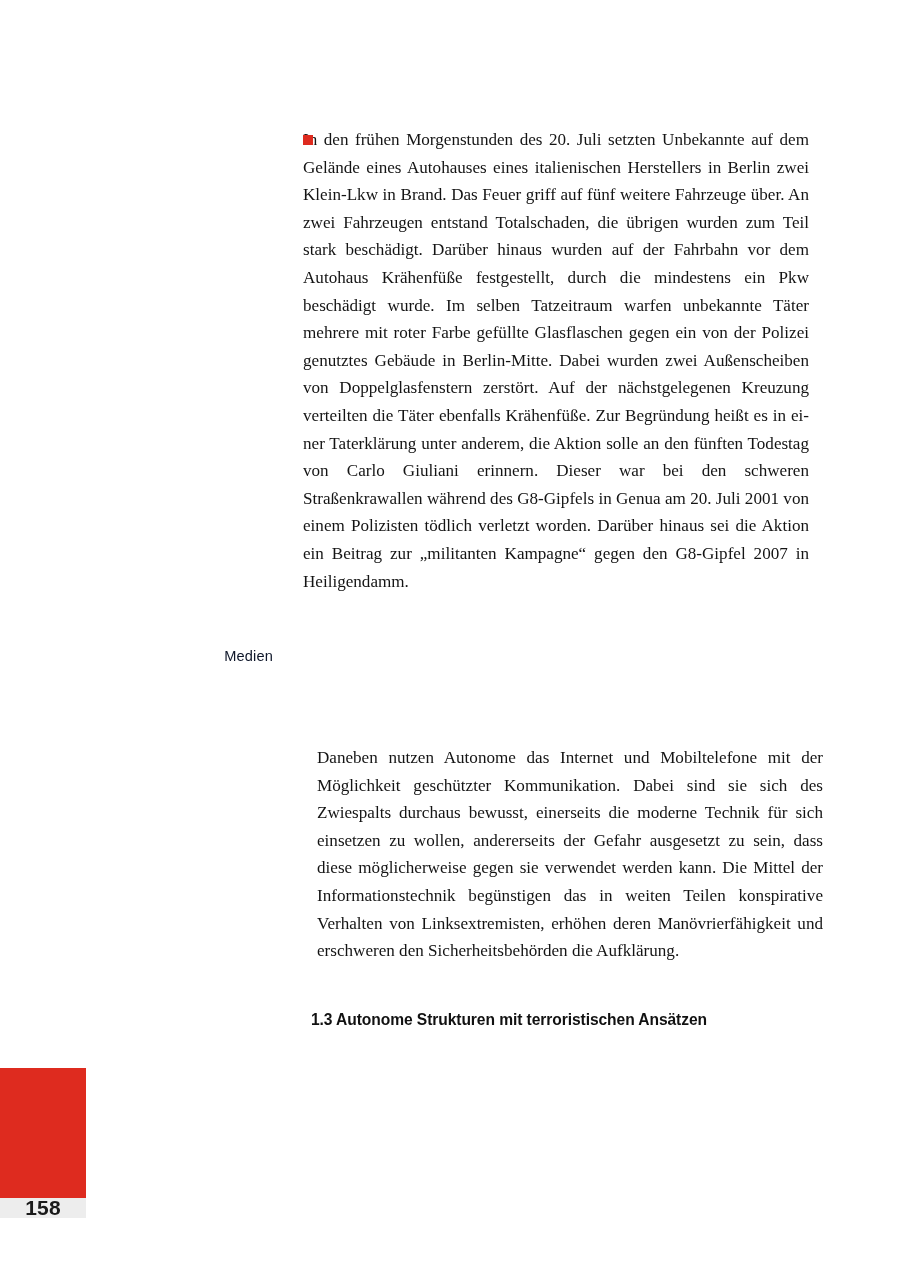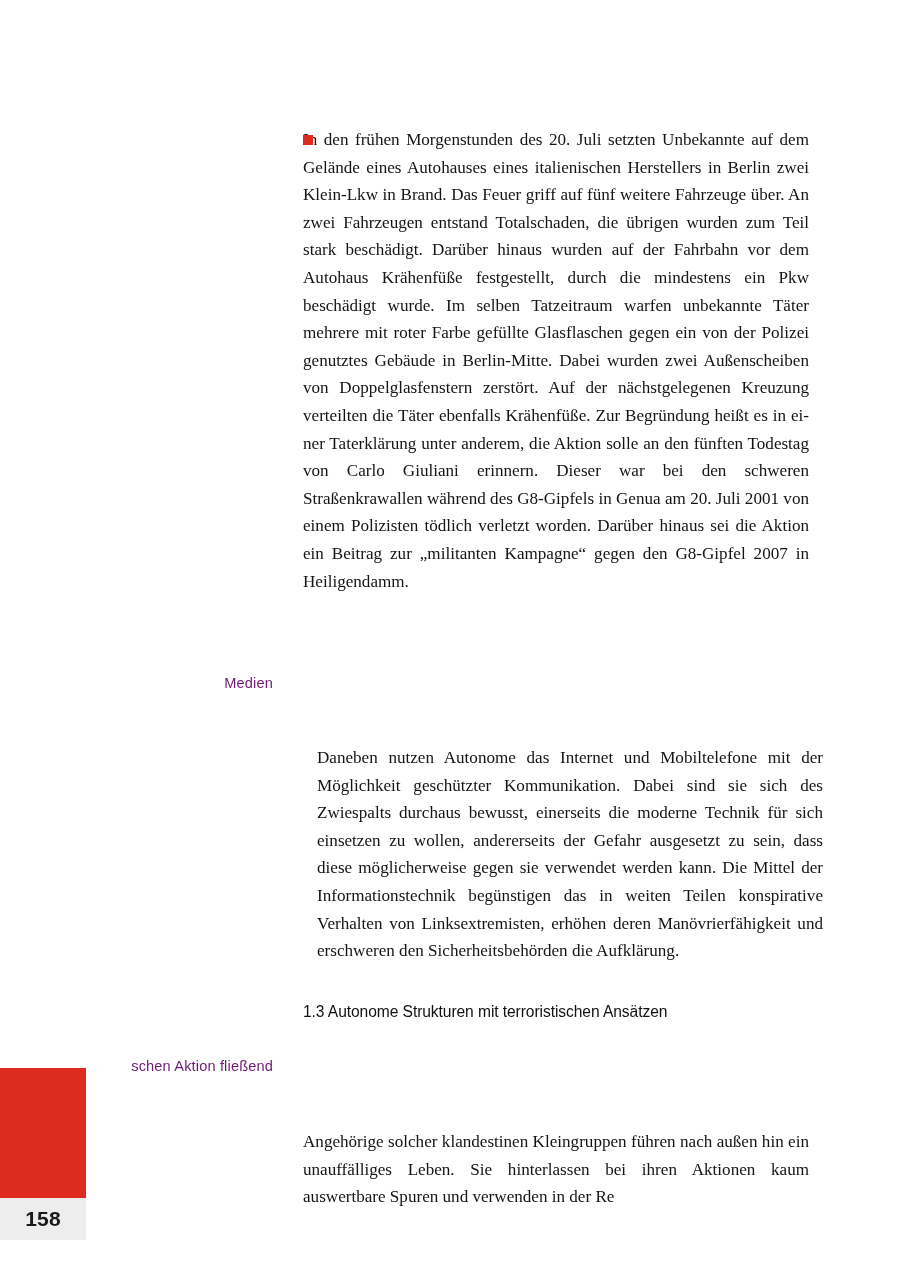--- a/index.html
+++ b/index.html
@@ -19,26 +19,25 @@
     position: absolute;
     inset: 0;
   }
 
   
   .marginnote {
     position: absolute;
     left: 60px;
     width: 213px;
     text-align: right;
-    color: #701a75;
+    color: #0f172a;
     font-family: "Liberation Sans", "DejaVu Sans", sans-serif;
     font-size: 14.6px;
     line-height: 27.6px;
     letter-spacing: 0.01em;
-    margin-top: 27px;
   }
 
   
   .bodycol {
     position: absolute;
     left: 303px;
     width: 506px;
   }
 
   p.body {
@@ -49,24 +48,24 @@
     text-align: justify;
     text-justify: inter-word;
     color: #141414;
     hyphens: manual;
   }
   p.body:last-child {
     text-align-last: left;
   }
 
   h2.section-heading {
-    margin: 0;
+    margin: 8px;
     font-family: "Liberation Sans", "DejaVu Sans", sans-serif;
     font-size: 15.6px;
-    font-weight: normal;
+    font-weight: bold;
     line-height: 27.6px;
     color: #111111;
     letter-spacing: -0.005em;
   }
 
   
   .bullet-row {
     position: relative;
   }
   .bullet-marker {
@@ -88,21 +87,21 @@
     top: 1068px;
     width: 86px;
     height: 130px;
     background: #DE2B1F;
   }
   .page-number-box {
     position: absolute;
     left: 0;
     top: 1198px;
     width: 86px;
-    height: 42px;
+    height: 20px;
     background: #EDEDED;
     display: flex;
     align-items: center;
     justify-content: center;
   }
   .page-number {
     font-family: "Liberation Sans", "DejaVu Sans", sans-serif;
     font-size: 21px;
     font-weight: bold;
     color: #1a1a1a;
@@ -126,26 +125,22 @@
 
   <div class="bodycol" style="top:744px;margin-left:14px;">
     <p class="body">Daneben nutzen Autonome das Internet und Mobiltelefone mit der Möglichkeit geschützter Kommunikation. Dabei sind sie sich des Zwiespalts durchaus bewusst, einerseits die mo­derne Technik für sich einsetzen zu wollen, andererseits der Gefahr ausgesetzt zu sein, dass diese möglicherweise gegen sie verwendet werden kann. Die Mittel der Informationstechnik begünstigen das in weiten Teilen konspirative Verhalten von Linksextremisten, erhöhen deren Manövrierfähigkeit und er­schweren den Sicherheitsbehörden die Aufklärung.</p>
   </div>
 
   <div class="bodycol" style="top:998px;">
     <h2 class="section-heading">1.3 Autonome Strukturen mit terroristischen Ansätzen</h2>
   </div>
 
   <div class="marginnote" style="top:1026px;">
-    <div>schen Aktion fließend</div>
   </div>
 
 
-  <div class="bodycol" style="top:1128px;">
-    <p class="body">Angehörige solcher klandestinen Kleingruppen führen nach außen hin ein unauffälliges Leben. Sie hinterlassen bei ihren Aktionen kaum auswertbare Spuren und verwenden in der Re­</p>
-  </div>
 
   <div class="page-tab"></div>
   <div class="page-number-box">
     <span class="page-number">158</span>
   </div>
 
 </div>
 
 </body></html>

